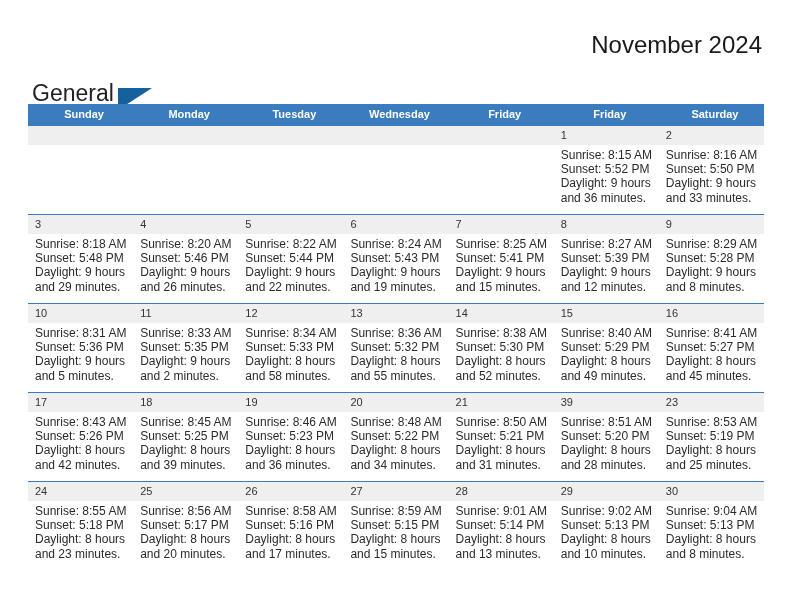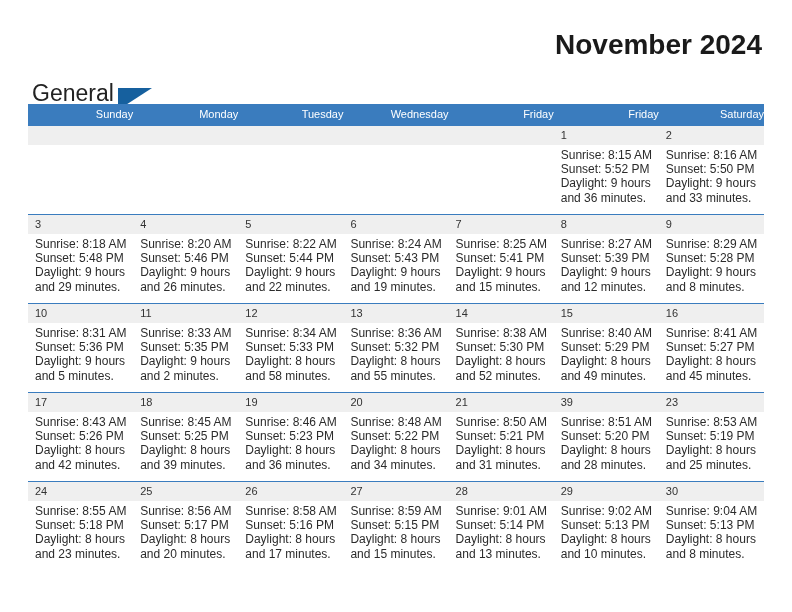--- a/index.html
+++ b/index.html
@@ -66,22 +66,22 @@
     border-bottom: 22px solid transparent;
   }
 
   .title-block {
     position: absolute;
     right: 0;
     top: 0;
     text-align: right;
   }
   .cal-title {
-    font-size: 28px;
-    font-weight: bold;
+    font-size: 24px;
+    font-weight: normal;
     color: #1a1a1a;
     line-height: 34px;
     white-space: nowrap;
   }
   .cal-subtitle {
     font-size: 15px;
     color: #1a1a1a;
     line-height: 22px;
     margin-top: 2px;
     white-space: nowrap;
@@ -93,22 +93,22 @@
     left: 28px;
     top: 104px;
     width: 736px;
     border-collapse: collapse;
     table-layout: fixed;
   }
   .calendar th {
     background: #3a7cbe;
     color: #ffffff;
     font-size: 11px;
-    font-weight: normal;
-    text-align: right;
+    font-weight: bold;
+    text-align: center;
     padding: 4px 0 5px 7px;
     height: 12px;
     border: none;
   }
   .calendar td {
     vertical-align: top;
     padding: 0;
     border: none;
     border-top: 1.5px solid #3a7cbe;
     height: 89px;

